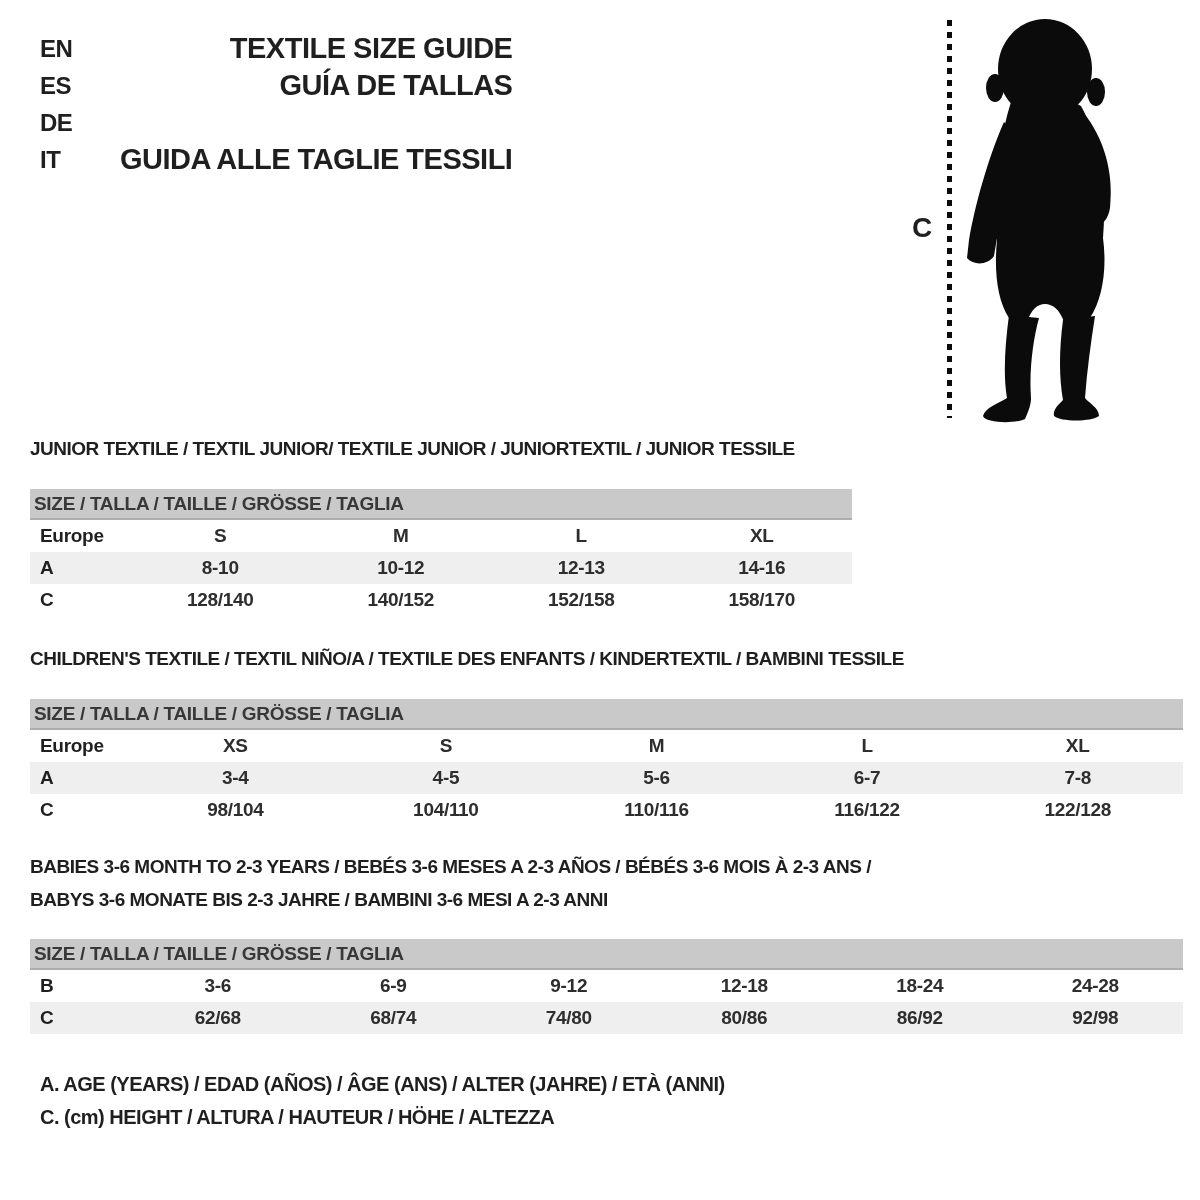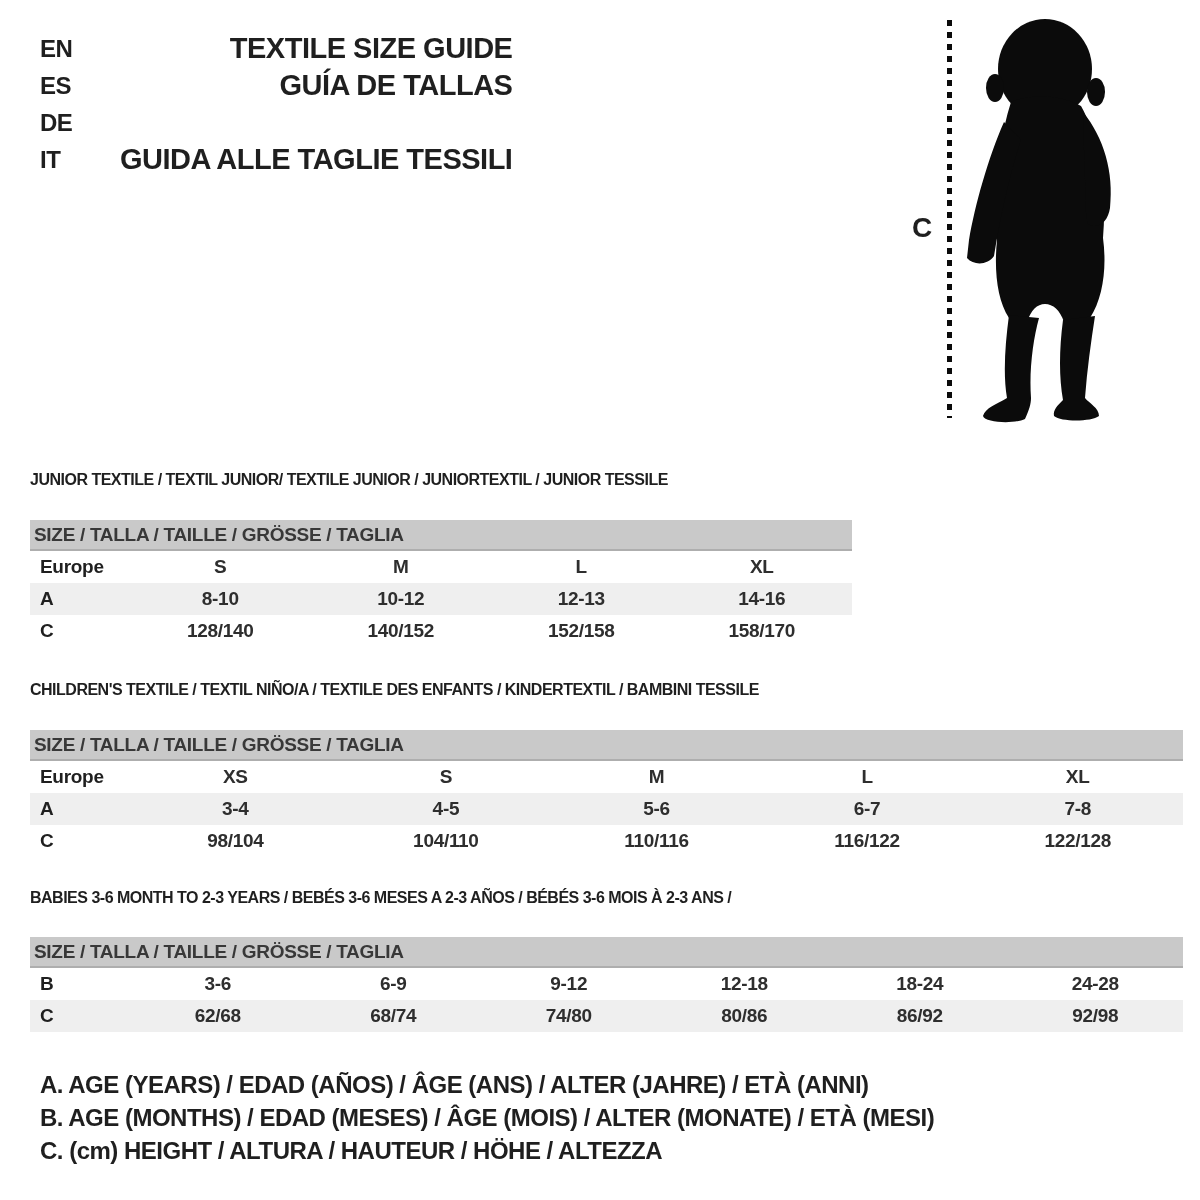--- a/index.html
+++ b/index.html
@@ -33,41 +33,41 @@
   .measure-line{
     position:absolute;left:947px;top:20px;width:5px;height:398px;
     background:repeating-linear-gradient(to bottom,var(--silhouette) 0 6px,transparent 6px 12px);
   }
   .baby-figure{position:absolute;left:957px;top:12px;width:190px;height:415px;}
   .baby-figure svg{width:100%;height:100%;display:block;}
 
   
   .section{position:absolute;}
   .section-titles{margin-bottom:24px;}
-  .section-title-line{font-size:16px;font-weight:bold;letter-spacing:-0.5px;line-height:33px;white-space:nowrap;margin-top:31px;}
+  .section-title-line{font-size:19px;font-weight:bold;letter-spacing:-0.5px;line-height:33px;white-space:nowrap;}
   .sec-1 .section-titles, .sec-2 .section-titles{margin-bottom:24px;}
   .sec-3 .section-titles{margin-bottom:23px;}
   .table-head{
     background:var(--table-header-bg);
     border-bottom:2px solid var(--table-header-border);
     height:31px;line-height:29px;
     padding-left:4px;
     font-size:19px;font-weight:bold;letter-spacing:-0.3px;color:#383838;
   }
   table.size-table{width:100%;border-collapse:collapse;table-layout:fixed;}
   table.size-table td{
     height:32px;font-size:19px;font-weight:bold;letter-spacing:-0.3px;
     color:var(--value-text);text-align:center;vertical-align:middle;
   }
   table.size-table td.row-label{text-align:left;padding-left:10px;color:var(--text);}
   tr.row-shaded td{background:var(--row-shaded-bg);}
 
   
   .legend{position:absolute;left:40px;top:1068px;}
-  .legend-line{font-size:24px;font-weight:bold;letter-spacing:-0.5px;line-height:33px;white-space:nowrap;}
+  .legend-line{font-size:20px;font-weight:bold;letter-spacing:-0.5px;line-height:33px;white-space:nowrap;}
 </style>
 </head>
 <body>
 
 <div class="page">
 
   <div class="lang-header">
       <div class="lang-row">
         <span class="lang-code">EN</span>
         <span class="lang-title">TEXTILE SIZE GUIDE</span>
@@ -180,20 +180,21 @@
             <td>116/122</td>
             <td>122/128</td>
           </tr>
         </tbody>
       </table>
   </div>
 
   <div class="section sec-3" style="left:30px;top:850px;width:1153px;">
     <div class="section-titles">
         <div class="section-title-line">BABIES 3-6 MONTH TO 2-3 YEARS / BEBÉS 3-6 MESES A 2-3 AÑOS / BÉBÉS 3-6 MOIS À 2-3 ANS /</div>
+        <div class="section-title-line">BABYS 3-6 MONATE BIS 2-3 JAHRE / BAMBINI 3-6 MESI A 2-3 ANNI</div>
       </div>
     <div class="table-head">SIZE / TALLA / TAILLE / GRÖSSE / TAGLIA</div>
     <table class="size-table">
         <colgroup>
           <col style="width: 100px;">
           <col>
           <col>
           <col>
           <col>
           <col>
@@ -217,17 +218,16 @@
             <td>80/86</td>
             <td>86/92</td>
             <td>92/98</td>
           </tr>
         </tbody>
       </table>
   </div>
 
   <div class="legend">
       <div class="legend-line">A. AGE (YEARS) / EDAD (AÑOS) / ÂGE (ANS) / ALTER (JAHRE) / ETÀ (ANNI)</div>
-      <div class="legend-line">B. AGE (MONTHS) / EDAD (MESES) / ÂGE (MOIS) / ALTER (MONATE) / ETÀ (MESI)</div>
       <div class="legend-line">C. (cm) HEIGHT / ALTURA / HAUTEUR / HÖHE / ALTEZZA</div>
     </div>
 
 </div>
 
 </body></html>

